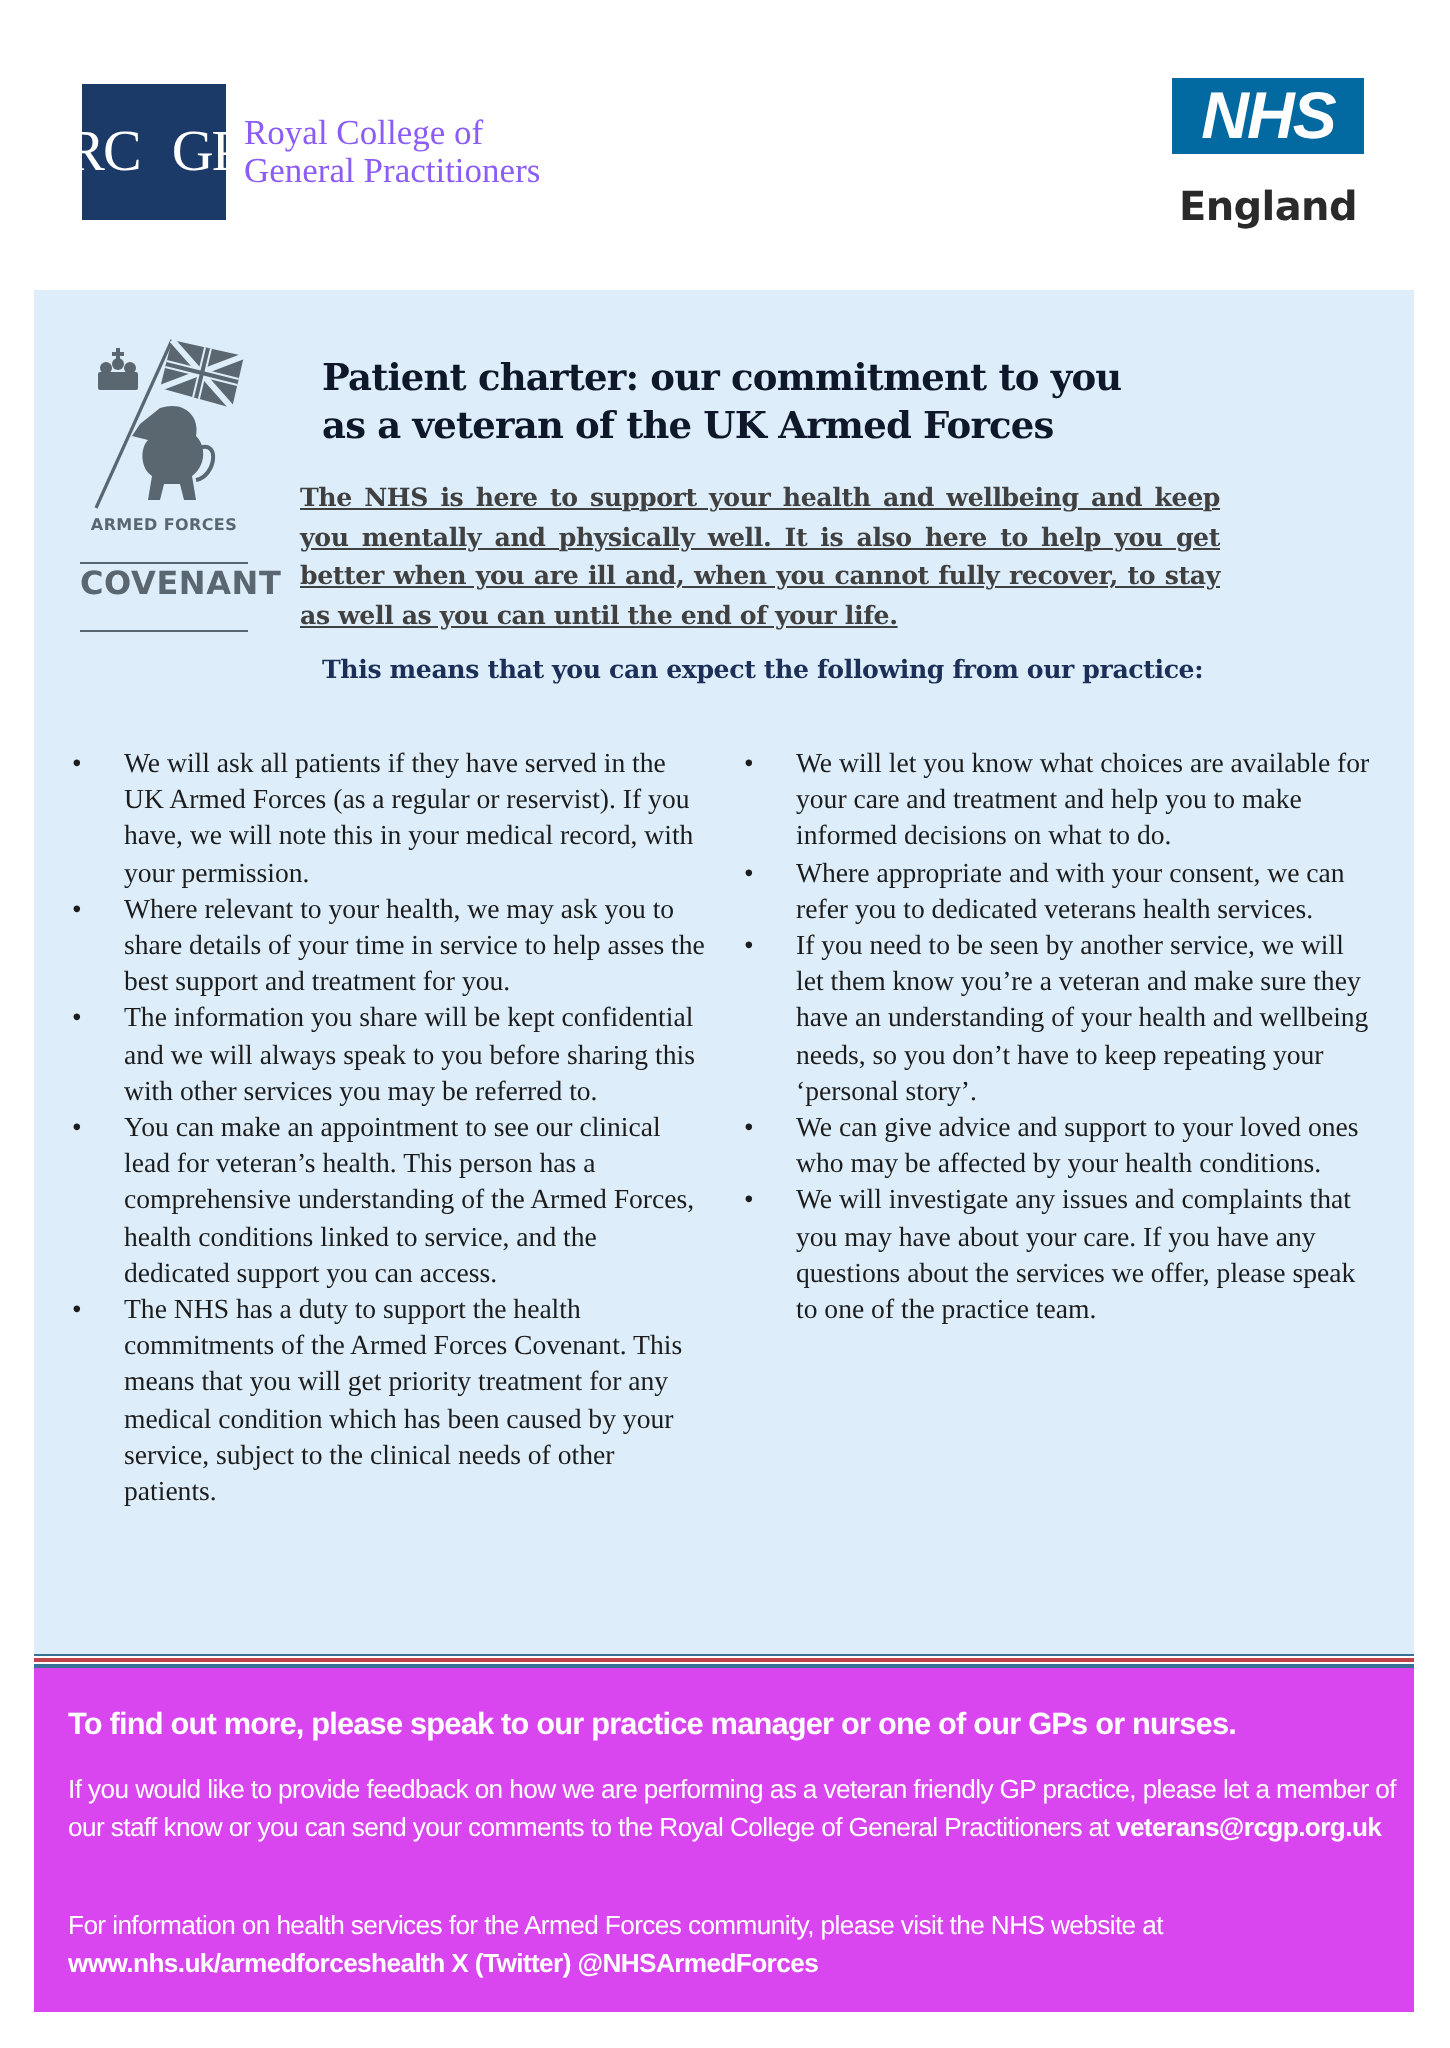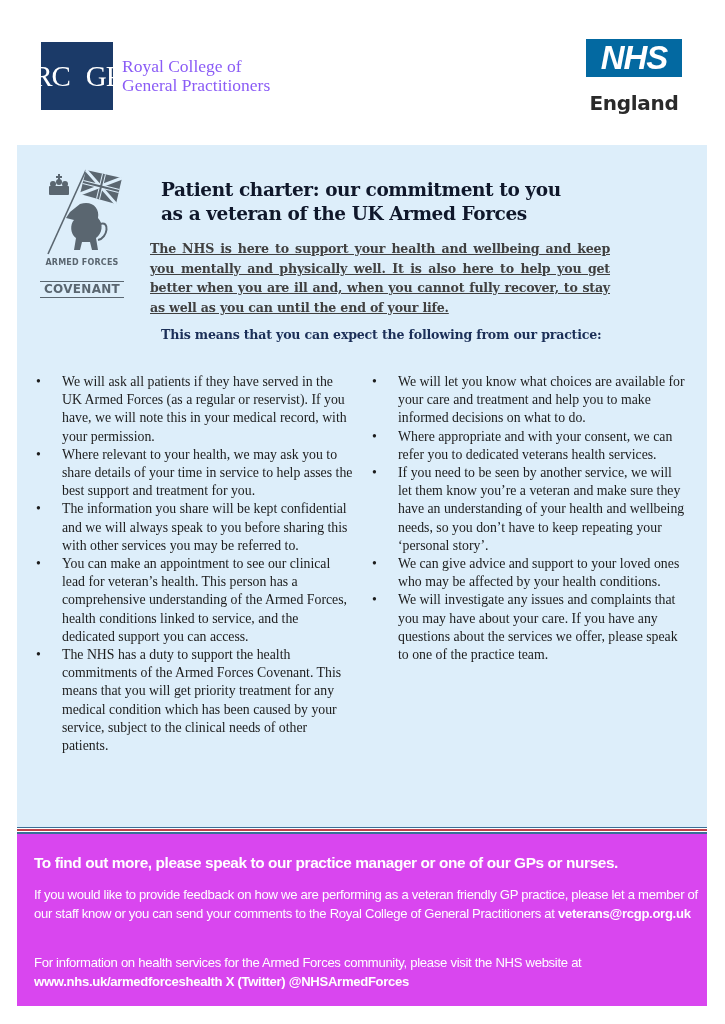--- a/index.html
+++ b/index.html
@@ -7,21 +7,21 @@
   .rcgp-logo { position: absolute; left: 41px; top: 42px; display: flex; align-items: center; }
   .rcgp-box { width: 72px; height: 68px; background: #1b3a68; color: #fff; font-family: "Liberation Serif", serif; font-size: 29px; line-height: 27px; display: flex; flex-direction: row; align-items: center; justify-content: center; letter-spacing: -1px; gap: 16px; }
   .rcgp-name { margin-left: 9px; font-family: "Liberation Serif", serif; color: #8b5cf6; font-size: 17.5px; line-height: 19px; }
   .nhs-logo { position: absolute; left: 586px; top: 39px; width: 96px; }
   .nhs-badge { background: #0369a1; color: #fff; font-family: "Liberation Sans", sans-serif; font-weight: bold; font-style: italic; font-size: 33px; line-height: 38px; height: 38px; text-align: center; letter-spacing: -1px; }
   .nhs-region { font-family: "DejaVu Sans", sans-serif; font-weight: bold; font-size: 20px; color: #2a2a2a; text-align: center; margin-top: 14px; letter-spacing: -0.3px; }
   .light-box { position: absolute; left: 17px; top: 145px; width: 690px; height: 683px; background: #ddeefa; }
   .covenant { position: absolute; left: 40px; top: 168px; width: 84px; }
   .covenant svg { display: block; }
   .cov-line1 { font-family: "DejaVu Sans", sans-serif; font-size: 8px; font-weight: bold; color: #5a6670; text-align: center; margin-top: 2px; letter-spacing: 0.2px; border-bottom: 1px solid #5a6670; padding-bottom: 14px; }
-  .cov-line2 { font-family: "DejaVu Sans", sans-serif; font-size: 12px; font-weight: bold; color: #5a6670; text-align: center; border-bottom: 1.5px solid #5a6670; padding-bottom: 1px; letter-spacing: 0.3px; }
+  .cov-line2 { font-family: "DejaVu Sans", sans-serif; font-size: 16px; font-weight: bold; color: #5a6670; text-align: center; border-bottom: 1.5px solid #5a6670; padding-bottom: 14px; letter-spacing: 0.3px; }
   .title { position: absolute; left: 161px; top: 178px; color: #0f172a; font-family: "DejaVu Serif", serif; font-weight: bold; font-size: 18.5px; line-height: 24px; letter-spacing: -0.4px; }
   .intro { position: absolute; left: 150px; top: 239px; width: 460px; color: #404040; font-family: "DejaVu Serif", serif; font-weight: bold; font-size: 12.6px; line-height: 19.5px; text-align: justify; letter-spacing: -0.2px; text-decoration: underline; }
   .expect { position: absolute; left: 161px; top: 327px; color: #1b2f58; font-family: "DejaVu Serif", serif; font-weight: bold; font-size: 12.6px; letter-spacing: -0.2px; }
   ul.bullets { position: absolute; margin: 0; padding: 0; list-style: none; font-family: "Liberation Serif", serif; font-size: 13.8px; line-height: 18.2px; color: #1c1c1c; }
   ul.bullets li { position: relative; padding-left: 39px; }
   ul.bullets li .dot { position: absolute; left: 13px; top: 0; }
   .col-left { left: 23px; top: 373px; width: 330px; }
   .col-right { left: 359px; top: 373px; width: 330px; }
   .stripe { position: absolute; left: 17px; width: 690px; }
   .s1 { top: 827px; height: 1px; background: #3a6f96; }

